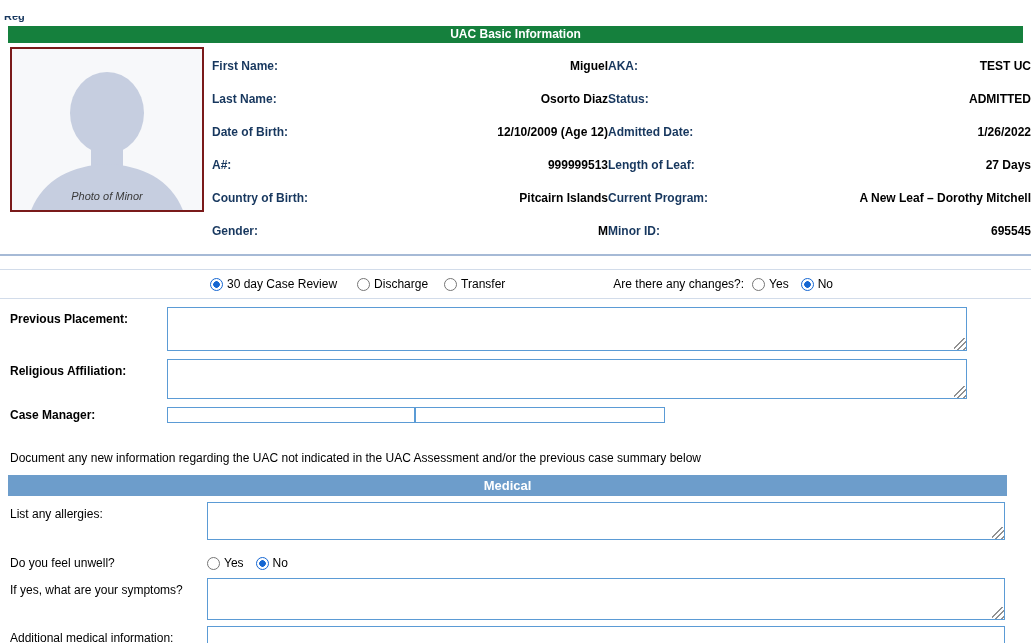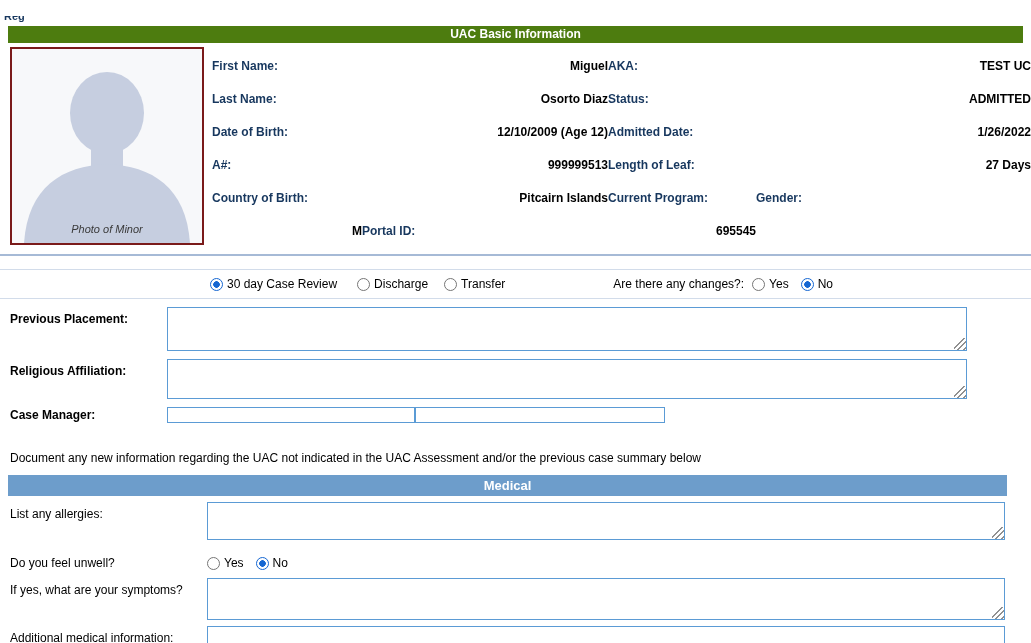--- a/index.html
+++ b/index.html
@@ -16,33 +16,33 @@
 
   
   .top-fragment {
     position:absolute; top:-6px; left:4px;
     font-size:11px; font-weight:bold; color:#17375E;
   }
 
   
   .header-bar {
     margin:10px 8px 0 8px; height:17px; line-height:17px;
-    background:#4d7c0f; color:#fff;
+    background:#15803d; color:#fff;
     font-size:12px; font-weight:bold; text-align:center;
   }
   .section-bar {
     margin:10px 24px 0 8px; height:21px; line-height:21px;
     background:#6D9DCB; color:#fff;
     font-size:13px; font-weight:bold; text-align:center;
   }
 
   
   .basic { display:flex; padding:4px 0 0 10px; }
   .photo {
-    width:194px; height:198px; border:2px solid #7A1A1A;
+    width:194px; height:165px; border:2px solid #7A1A1A;
     position:relative; background:#22c55e; flex:none; overflow:hidden;
   }
   .photo svg { display:block; }
   .photo-caption {
     position:absolute; bottom:8px; left:0; width:100%;
     text-align:center; font-style:italic; font-size:11px; color:#3a3a3a;
   }
   .info-grid {
     display:grid;
     grid-template-columns:150px 246px 148px auto;
@@ -163,24 +163,25 @@
       <span class="ivalue">1/26/2022</span>
 
       <span class="ilabel">A#:</span>
       <span class="ivalue">999999513</span>
       <span class="ilabel">Length of Leaf:</span>
       <span class="ivalue">27 Days</span>
 
       <span class="ilabel">Country of Birth:</span>
       <span class="ivalue">Pitcairn Islands</span>
       <span class="ilabel">Current Program:</span>
+      <span class="ivalue">A New Leaf – Dorothy Mitchell</span>
 
       <span class="ilabel">Gender:</span>
       <span class="ivalue">M</span>
-      <span class="ilabel">Portal ID:</span>
+      <span class="ilabel">Minor ID:</span>
       <span class="ivalue">695545</span>
     </div>
   </div>
 
   <div class="sep-thick"></div>
   <div class="sep-thin first"></div>
 
   <div class="review-row">
     <div class="review-left">
       <span class="radio checked"></span>

